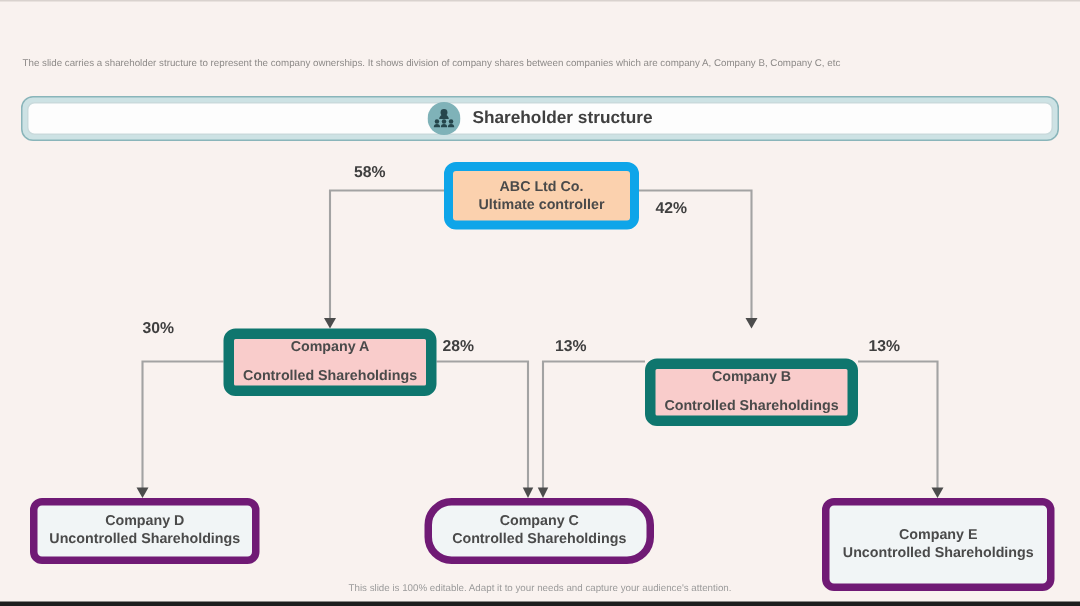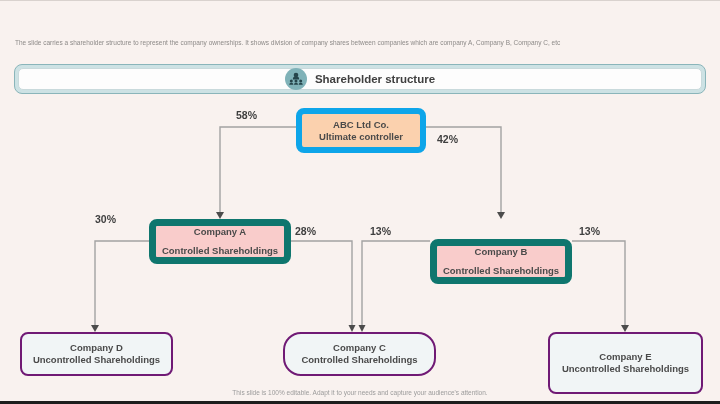--- a/index.html
+++ b/index.html
@@ -38,21 +38,21 @@
   }
   .banner-label { font-size:11.5px; font-weight:700; color:#3f3f3f; }
   .node {
     position:absolute; border-radius:8px; box-sizing:border-box;
     display:flex; flex-direction:column; align-items:center; justify-content:center;
     text-align:center; line-height:1.25; z-index:2;
   }
   .node .t1, .node .t2 { font-size:9.5px; font-weight:700; color:#4a4a4a; }
   .node-root  { background:var(--node_root_fill, #fbd1ae);  border:6px solid #0ea5e9;justify-content:center; }
   .node-pink  { background:var(--node_controlled_fill, #f9cccb); border:7px solid #0f766e;justify-content:space-between; }
-  .node-light { background:var(--node_uncontrolled_fill, #f1f5f6); border:2px solid #701a75; }
+  .node-light { background:var(--node_uncontrolled_fill, #f1f5f6); border:5px solid #701a75; }
   #node-abc      { left:296px; top:107px; width:130px; height:45px; }
   #node-companyA { left:149px; top:218px; width:142px; height:45px; }
   #node-companyB { left:430px; top:218px; width:142px; height:45px;margin-top:20px; }
   #node-companyD { left:20px;  top:331px; width:153px; height:44px; }
   #node-companyC { left:283px; top:331px; width:153px; height:44px;border-radius:18px; }
   #node-companyE { left:548px; top:331px; width:155px; height:62px; }
   .pct {
     position:absolute; width:44px; 
     font-size:10.5px; font-weight:700; color:#3f3f3f; z-index:3;
   }

